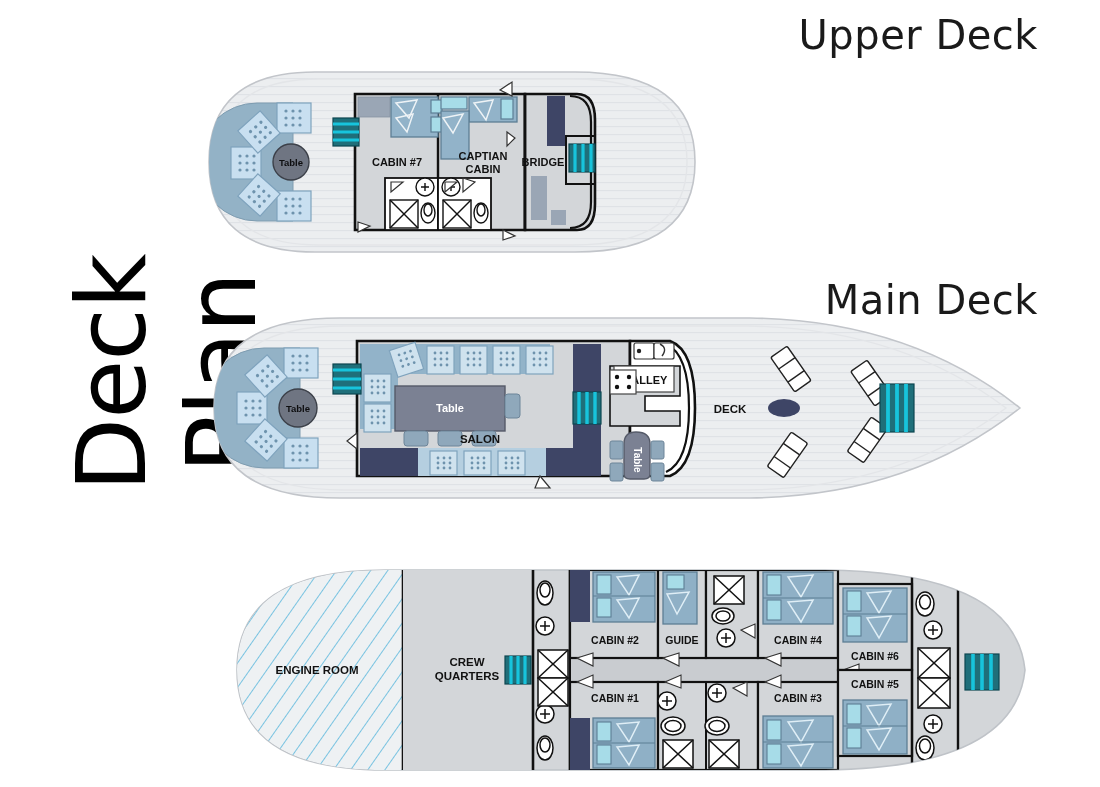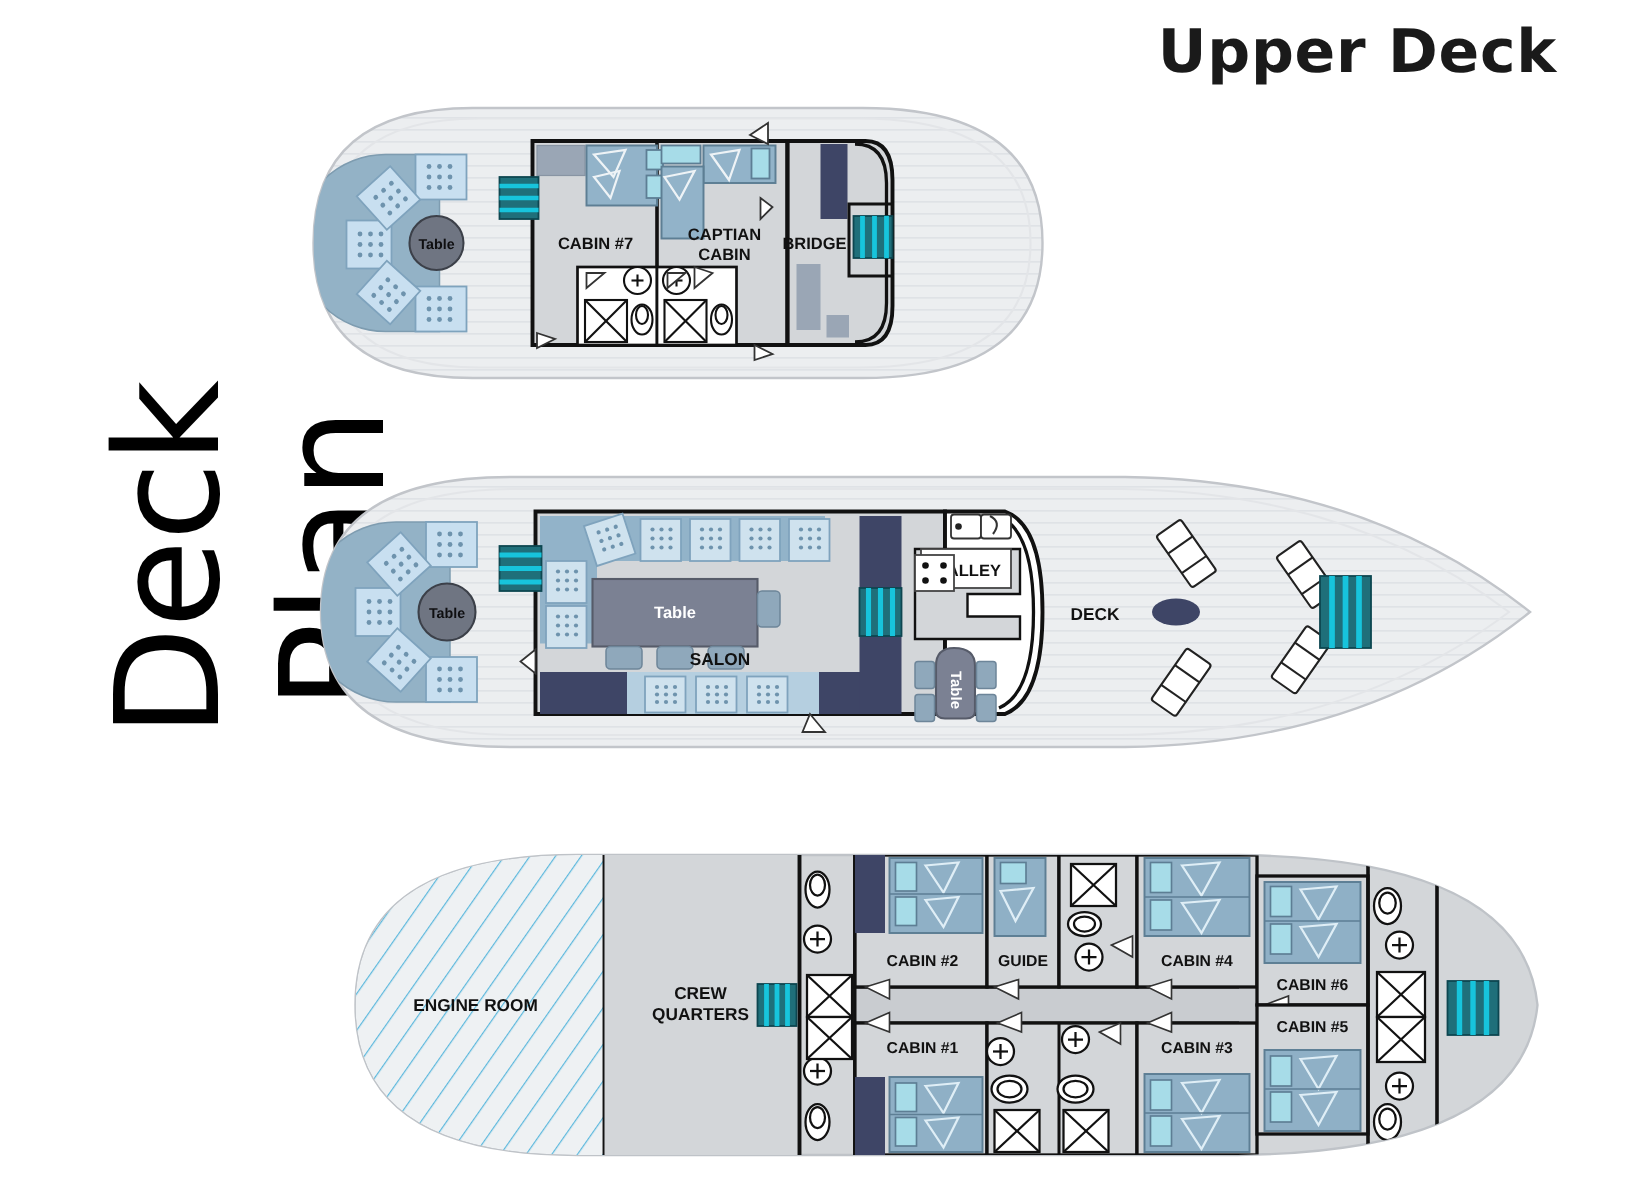--- a/index.html
+++ b/index.html
@@ -11,39 +11,40 @@
   .plan-title{
     position:absolute; left:-108px; top:318px; width:440px; height:110px;
     transform:rotate(-90deg); transform-origin:center center;
     font-size:96px; font-weight:400; letter-spacing:-1px; color:#000;
     text-align:center; line-height:110px;
     font-family:"DejaVu Sans",sans-serif;
   }
   
   .deck-label{
     position:absolute; right:62px; font-size:40px; color:#1a1a1a;
-    font-weight:700; letter-spacing:0.5px; white-space:nowrap;
+    font-weight:400; letter-spacing:0.5px; white-space:nowrap;
     font-family:"DejaVu Sans",sans-serif;
   }
   #lbl-upper{top:12px;}
   #lbl-main{top:277px;}
   #lbl-lower{top:520px;}
 
   .deck{position:absolute;}
   svg{display:block;overflow:visible;}
   text{font-family:"Liberation Sans","DejaVu Sans",sans-serif;font-weight:bold;}
 </style>
 </head>
 <body>
 
 <div class="root">
 
   <div class="plan-title">Deck Plan</div>
 
   <div class="deck-label" id="lbl-upper">Upper Deck</div>
+  <div class="deck-label" id="lbl-main">Main Deck</div>
 
   <div class="deck" style="left:195px;top:70px;width:520px;height:185px;">
   <svg width="520" height="185" viewBox="0 0 520 185">
     <defs>
       <clipPath id="upHull">
         <path d="M 120 2 L 380 2 Q 500 2 500 92 Q 500 182 380 182 L 120 182
                  Q 14 182 14 92 Q 14 2 120 2 Z"></path>
       </clipPath>
       <pattern id="planksU" width="8" height="8" patternUnits="userSpaceOnUse">
         <rect width="8" height="8" fill="#eceef0"></rect>

